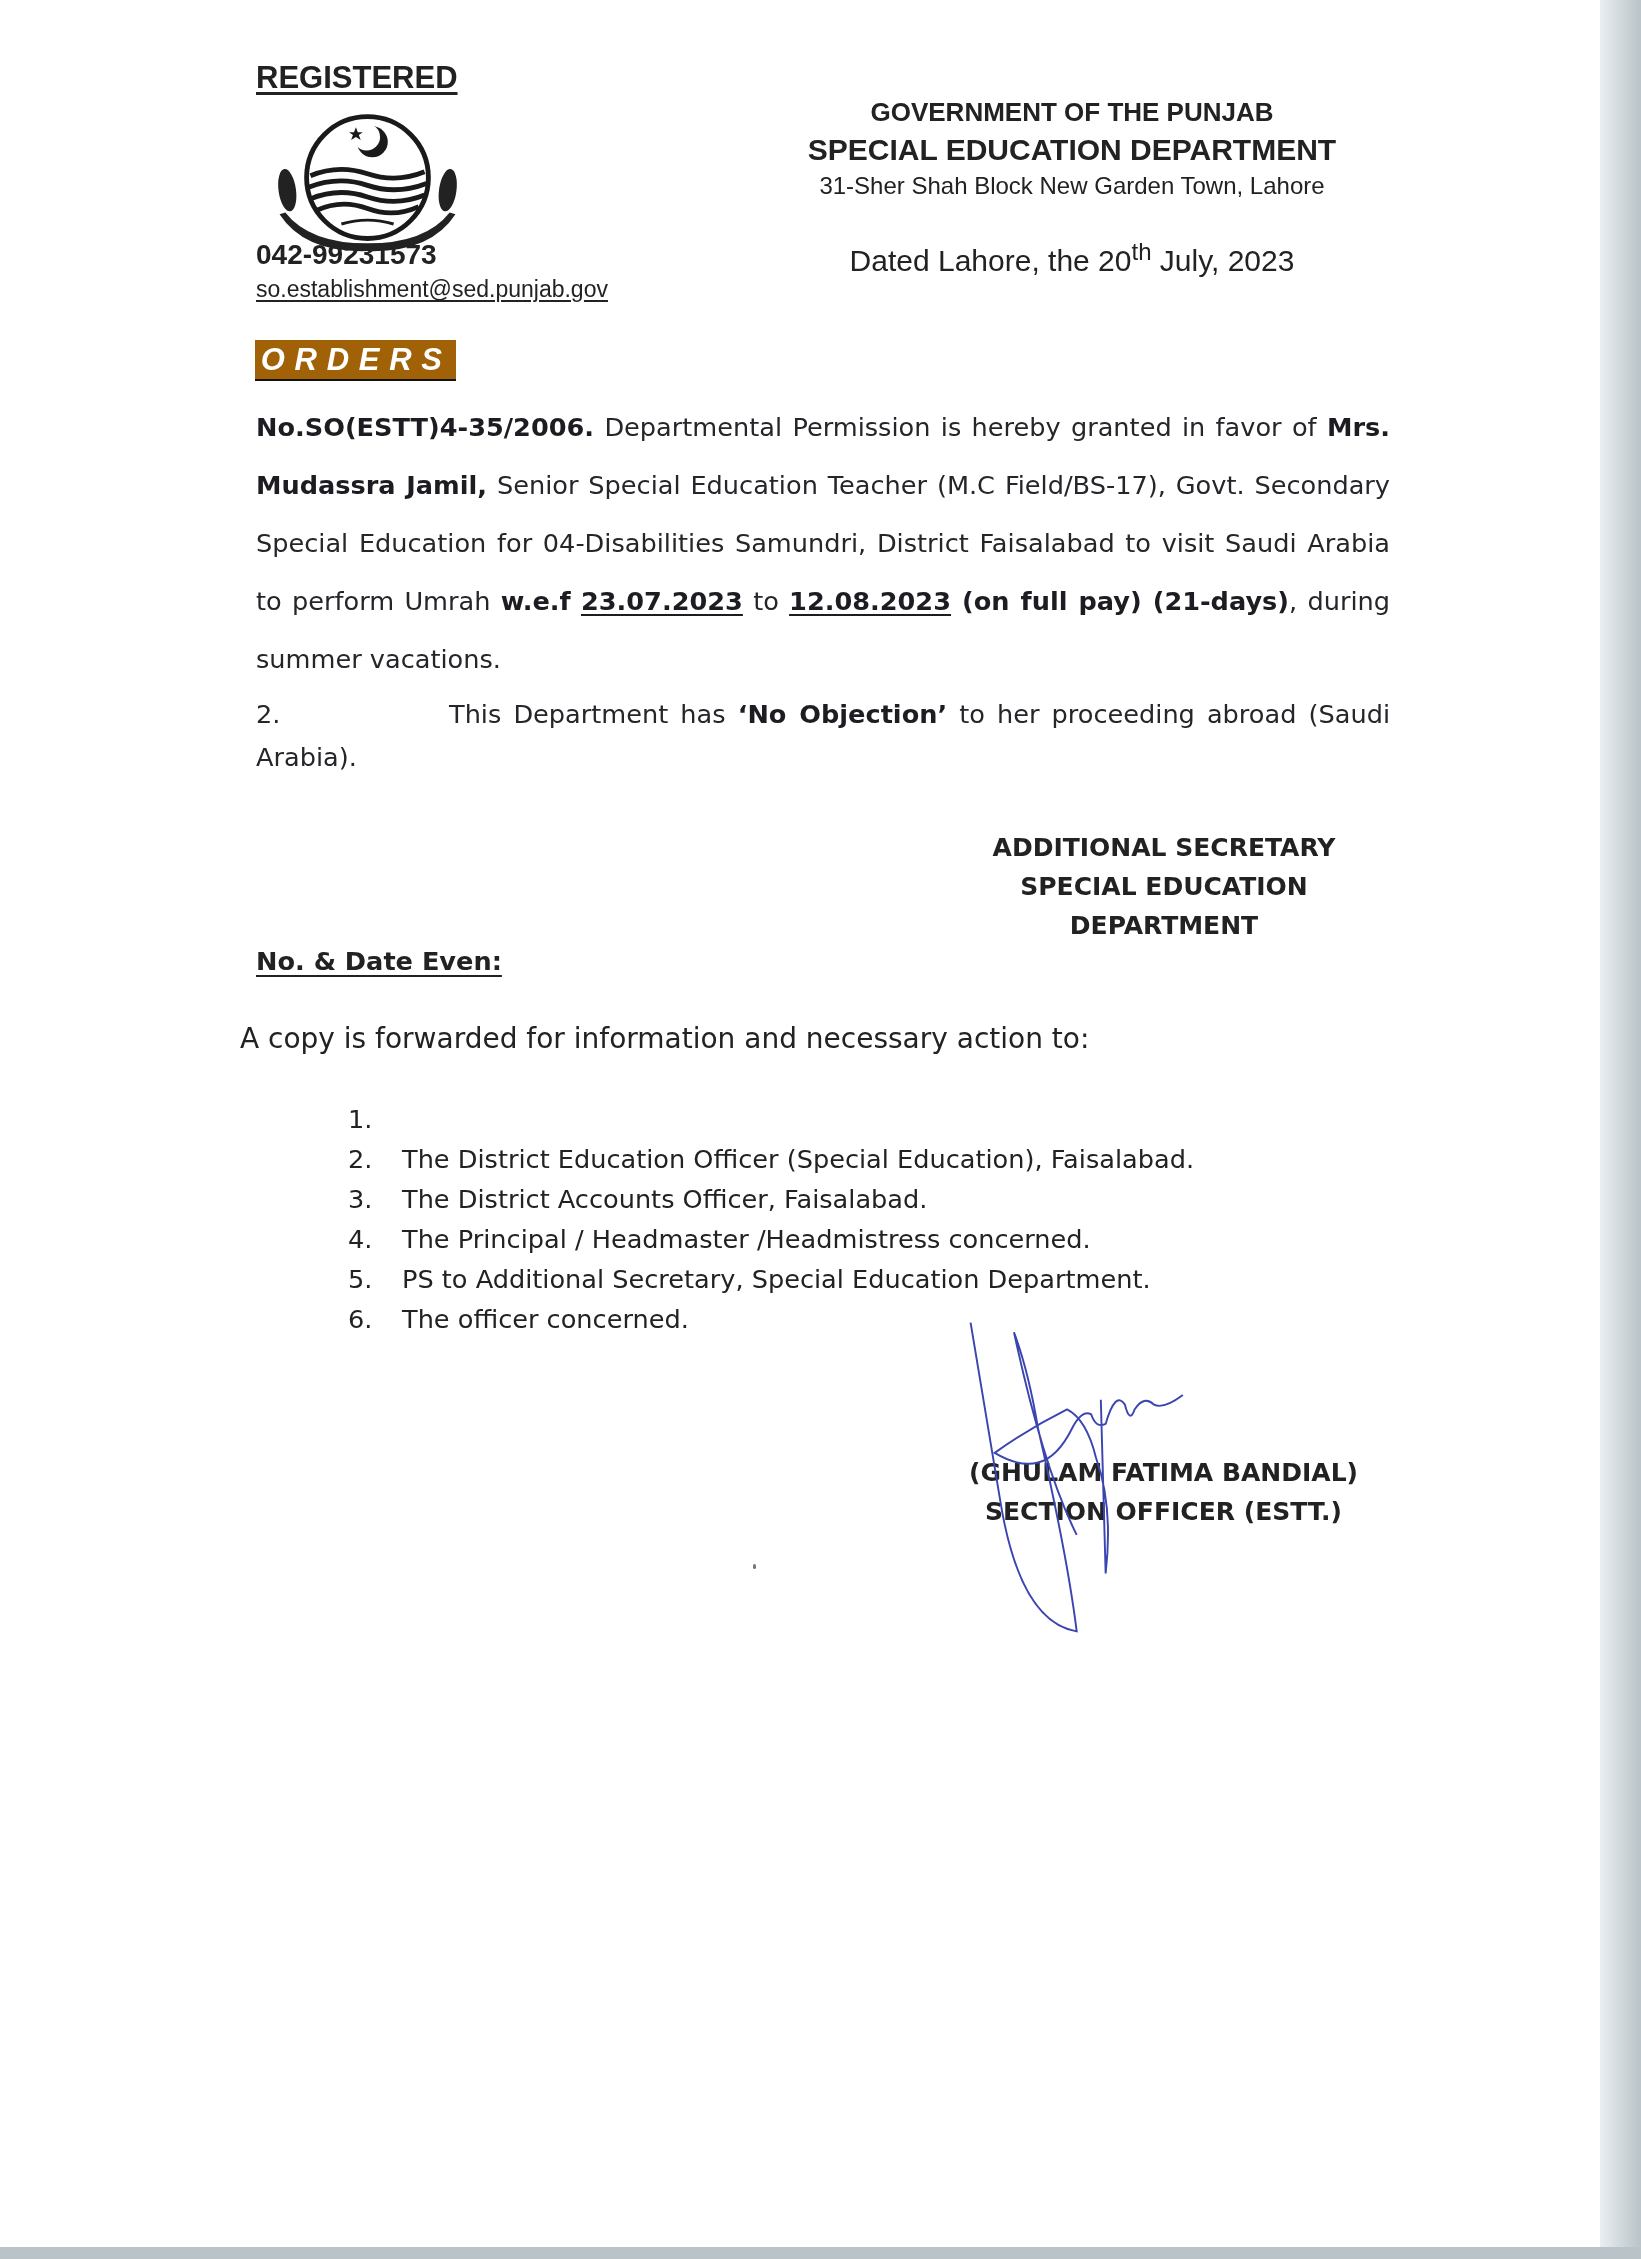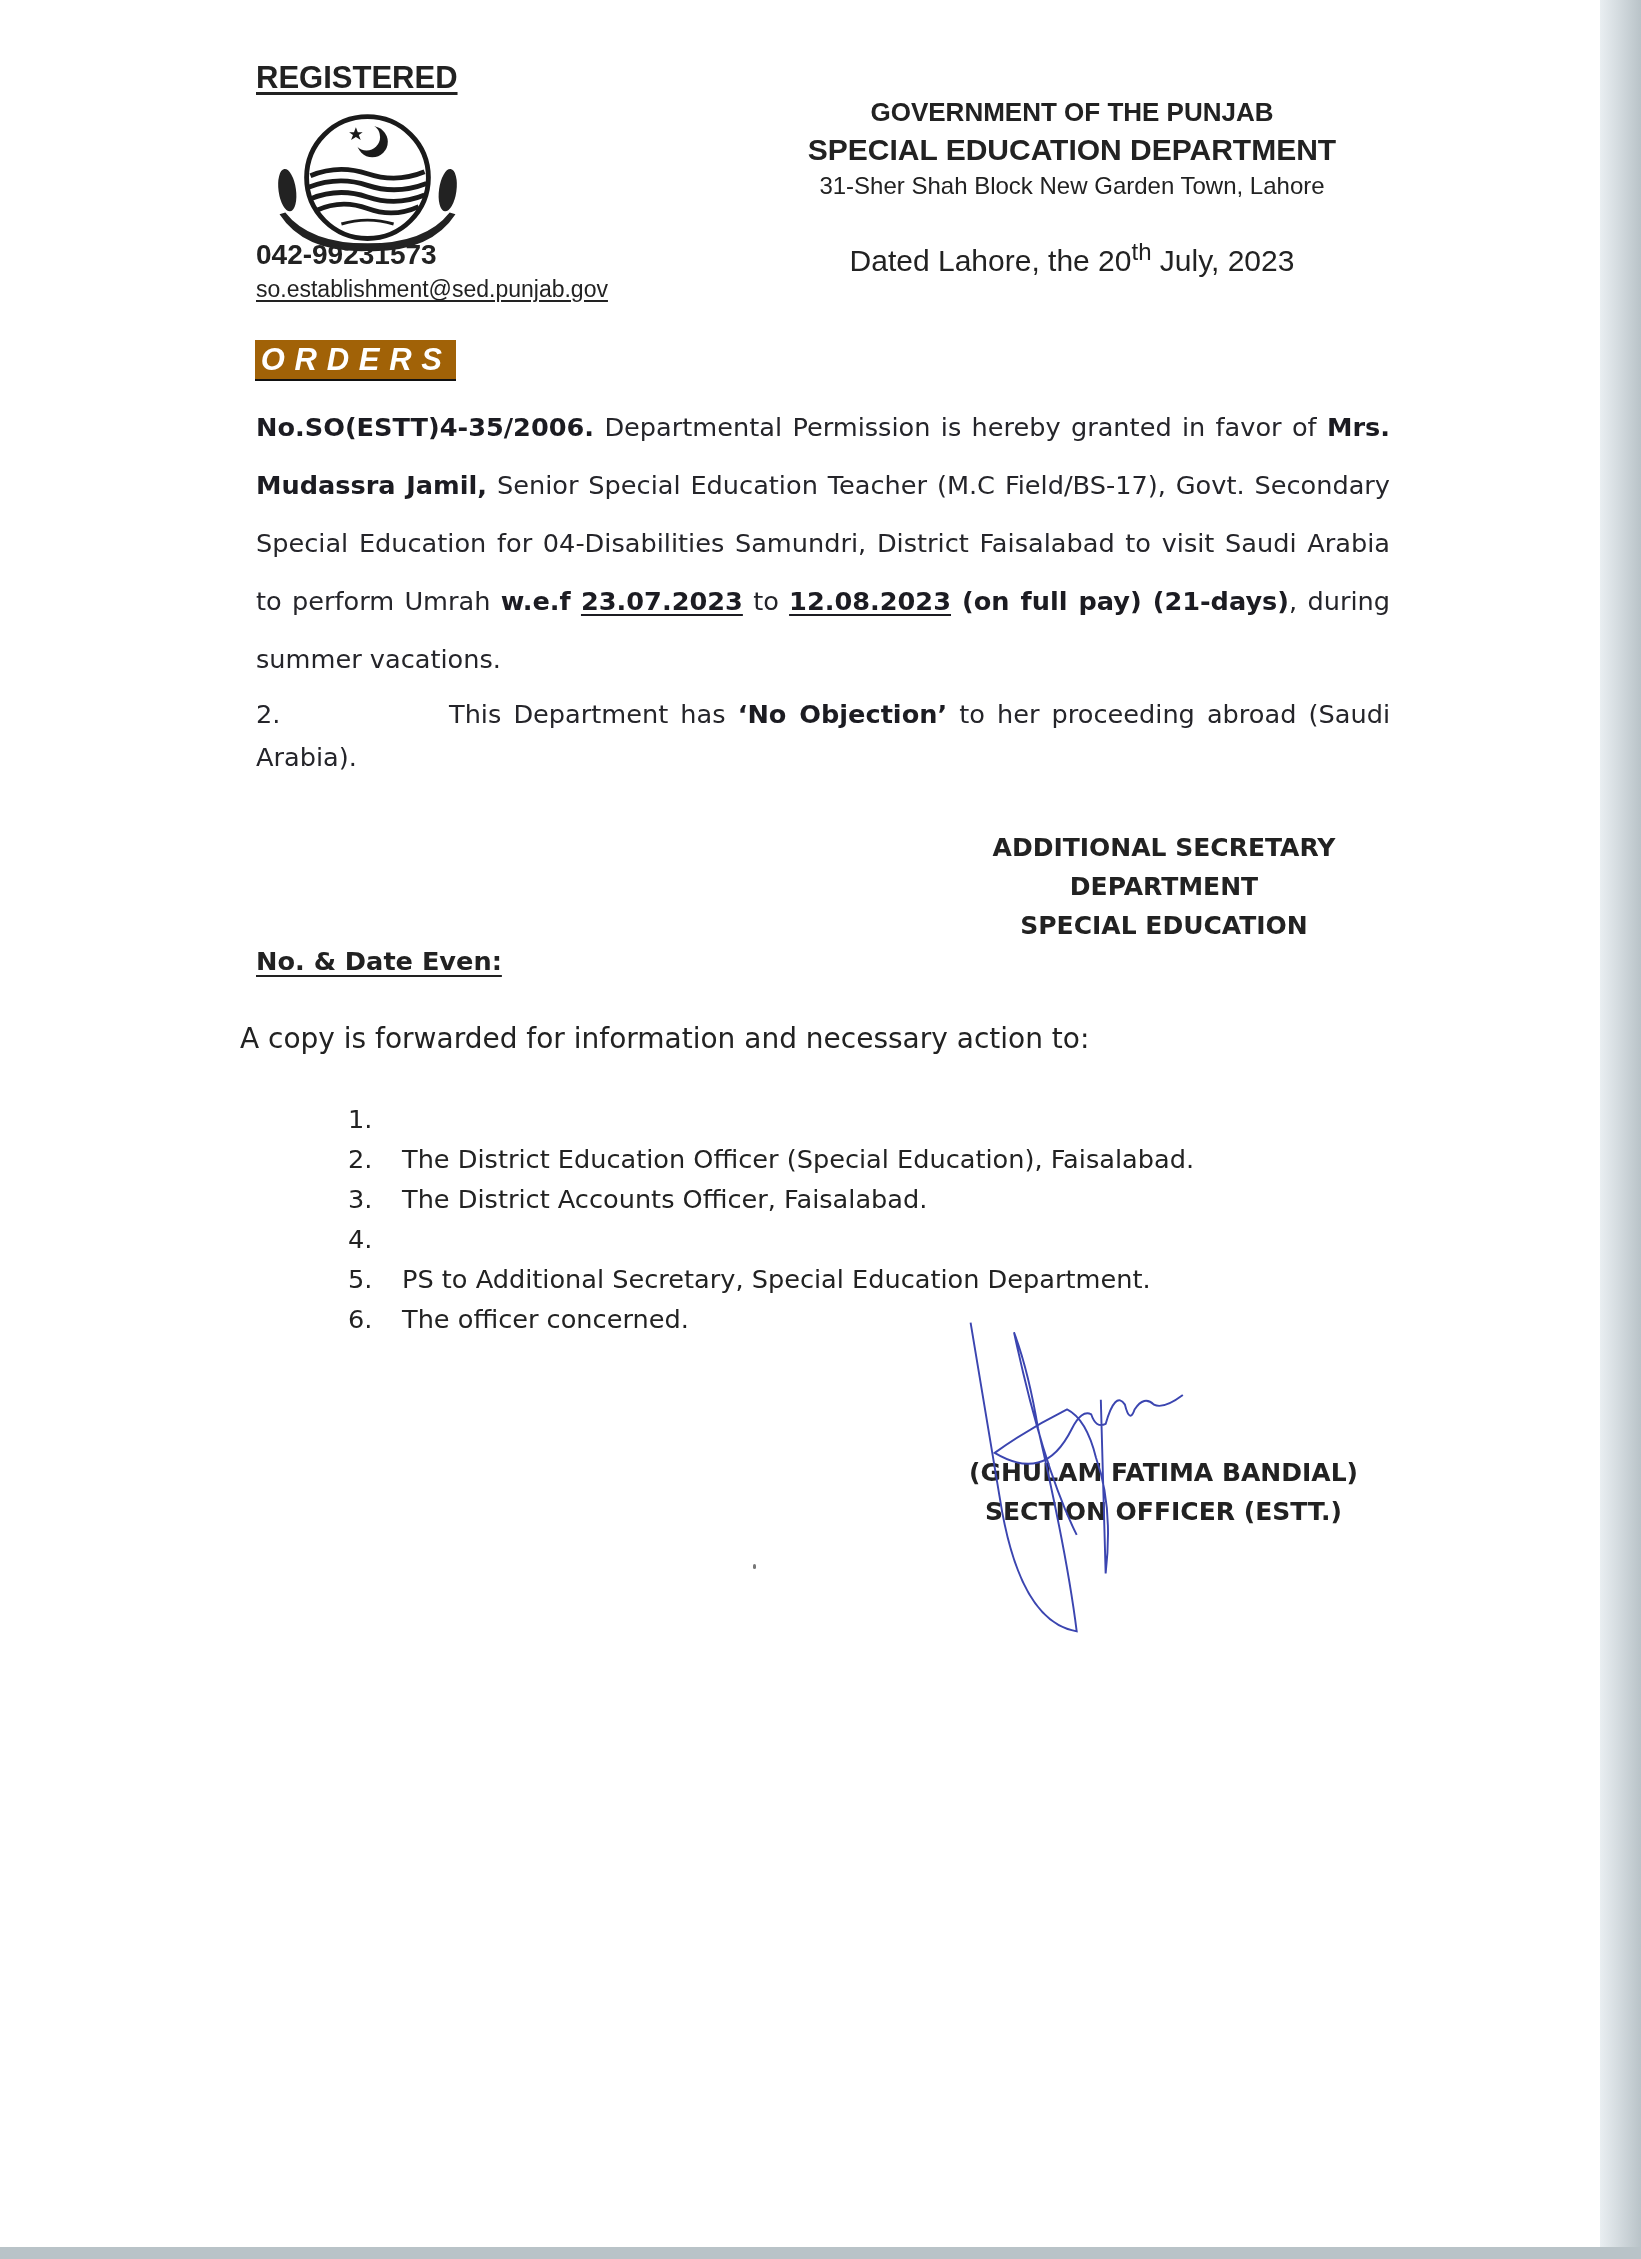--- a/index.html
+++ b/index.html
@@ -110,41 +110,42 @@
 <div class="dated arial"><span>Dated Lahore, the 20</span><sup>th</sup><span> July, 2023</span></div>
 
 <div class="orders arial">ORDERS</div>
 
 <div class="para p1 body-font"><b>No.SO(ESTT)4-35/2006.</b><span> Departmental Permission is hereby granted in favor of </span><b>Mrs. Mudassra Jamil,</b><span> Senior Special Education Teacher (M.C Field/BS-17), Govt. Secondary Special Education for 04-Disabilities Samundri, District Faisalabad to visit Saudi Arabia to perform Umrah </span><b>w.e.f</b> <b><u>23.07.2023</u></b><span> to </span><b><u>12.08.2023</u></b><b> (on full pay) (21-days)</b><span>, during summer vacations.</span></div>
 
 <div class="para p2 body-font"><span class="num">2.</span><span>This Department has </span><b>‘No Objection’</b><span> to her proceeding abroad (Saudi Arabia).</span></div>
 
 <div class="sig-block body-font">
   <div>ADDITIONAL SECRETARY</div>
+  <div>SPECIAL EDUCATION</div>
   <div>DEPARTMENT</div>
-  <div>SPECIAL EDUCATION</div>
 </div>
 
 <div class="even body-font">No. &amp; Date Even:</div>
 <div class="forward body-font">A copy is forwarded for information and necessary action to:</div>
 
 <ol class="cc-list body-font">
   <li>
       <span class="n">1.</span>
     </li>
   <li>
       <span class="n">2.</span>
       <span>The District Education Officer (Special Education), Faisalabad.</span>
     </li>
   <li>
       <span class="n">3.</span>
       <span>The District Accounts Officer, Faisalabad.</span>
     </li>
   <li>
       <span class="n">4.</span>
+      <span>The Principal / Headmaster /Headmistress concerned.</span>
     </li>
   <li>
       <span class="n">5.</span>
       <span>PS to Additional Secretary, Special Education Department.</span>
     </li>
   <li>
       <span class="n">6.</span>
       <span>The officer concerned.</span>
     </li>
 </ol>

